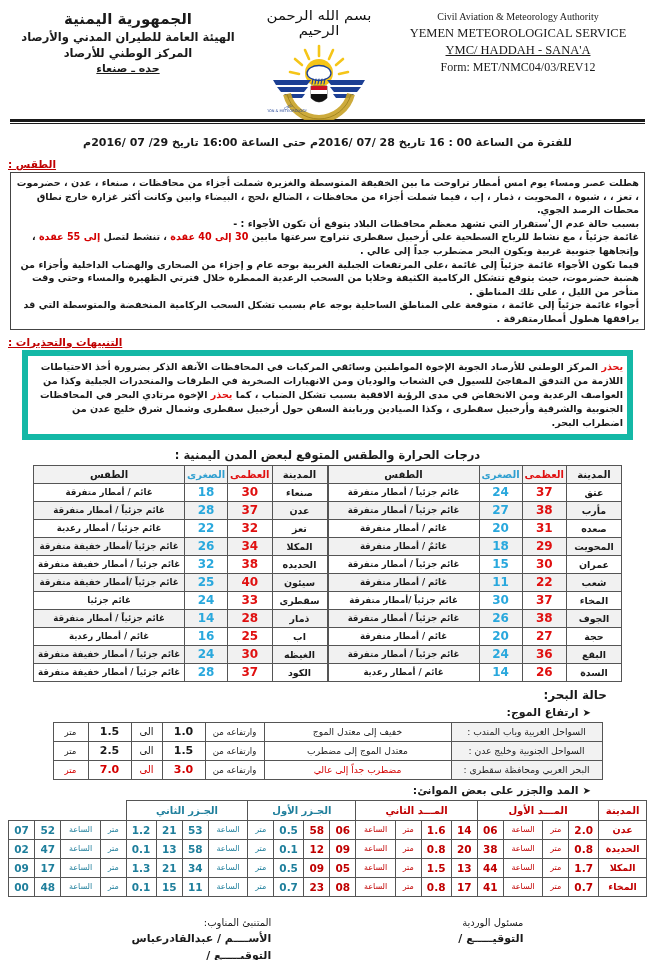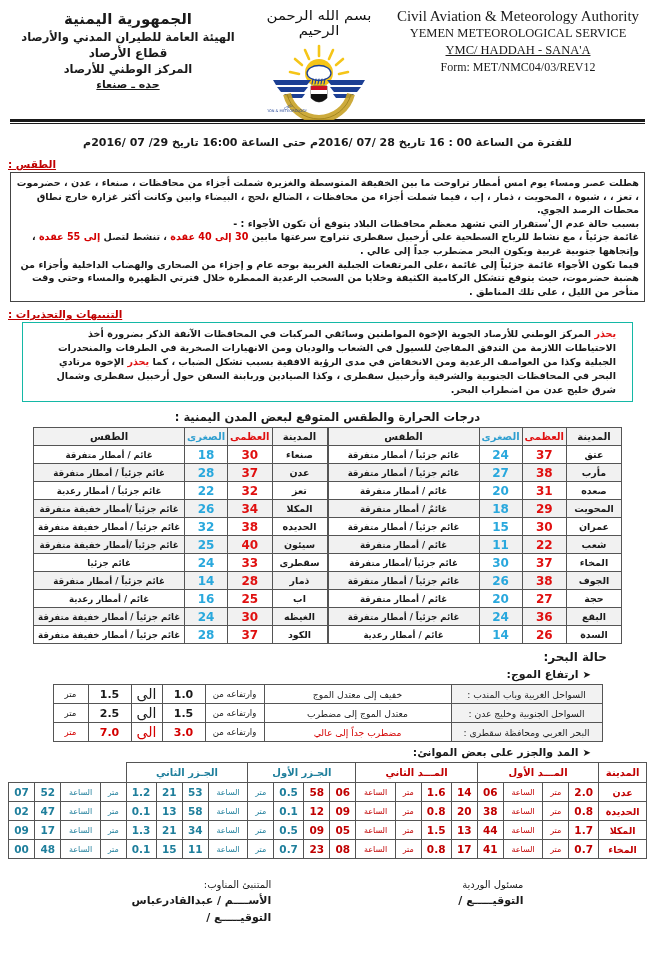--- a/index.html
+++ b/index.html
@@ -73,21 +73,21 @@
     direction: ltr;
     font-family: "Liberation Serif", "DejaVu Serif", serif;
     padding-top: 2px;
   }
   .hdr-en .e1 {
     font-size: 15px;
     font-weight: bold;
     line-height: 19px;
   }
   .hdr-en .e2 {
-    font-size: 15px;
+    font-size: 10px;
     line-height: 17px;
   }
   .hdr-en .e3 {
     font-size: 12.5px;
     line-height: 17px;
   }
   .hdr-en .e4 {
     font-size: 12.5px;
     line-height: 17px;
     text-decoration: underline;
@@ -169,24 +169,24 @@
     line-height: 13.6px;
     font-weight: bold;
     background: #fff;
     margin: 0 2px;
   }
   .textbox p { margin: 0; }
   .hl-red { color: #e01010; }
   .hl-red-b { color: #d40000; font-weight: bold; }
 
   .warnbox {
-    border: 1px solid #14b8a6;
+    border: 6px solid #14b8a6;
     direction: rtl;
     text-align: right;
-    padding: 4px 16px;
+    padding: 4px 4px;
     font-size: 9.6px;
     line-height: 14px;
     font-weight: bold;
     margin: 0 14px;
   }
 
   
   .heading-center {
     text-align: center;
     direction: rtl;
@@ -261,21 +261,21 @@
     border: 1px solid #555;
     height: 18px;
     text-align: center;
     vertical-align: middle;
     padding: 0 2px;
   }
   td.sea-region { width: 146px; background: #f2f2f2; font-size: 9.2px; text-align: center;}
   td.sea-state  { width: 182px; font-size: 9.2px; }
   td.sea-lbl    { width: 54px; font-size: 8.6px; }
   td.sea-num    { width: 38px; font-size: 11px; font-weight: bold; }
-  td.sea-to     { width: 26px; font-size: 14px; }
+  td.sea-to     { width: 26px; font-size: 10px; }
   td.sea-unit   { width: 30px; font-size: 8.6px; }
   .red { color: #d40000; }
 
   
   .tide-wrap { display: flex; justify-content: center; direction: rtl; }
   table.tide {
     border-collapse: collapse;
     direction: rtl;
     table-layout: fixed;
   }
@@ -317,21 +317,20 @@
 </head>
 <body>
 
 <div class="page">
 
   <div class="header">
 
     <div class="hdr-ar">
       <div class="l1">الجمهورية اليمنية</div>
       <div class="l2">الهيئة العامة للطيران المدني والأرصاد</div>
-      <div class="l3">قطاع الأرصاد</div>
       <div class="l4">المركز الوطني للأرصاد</div>
       <div class="l5">حده ـ صنعاء</div>
     </div>
 
     <div class="hdr-logo">
       <div class="basmala">بسم الله الرحمن الرحيم</div>
       <div class="logo-wrap">
         <svg width="104" height="78" viewBox="0 0 104 78" xmlns="http://www.w3.org/2000/svg">
 
           <g stroke="#F5C518" stroke-width="2.6" stroke-linecap="round">
@@ -397,20 +396,21 @@
     <div class="title-sub">للفترة من الساعة  00 : 16 تاريخ 28 /07 /2016م حتى الساعة  16:00  تاريخ 29/ 07 /2016م</div>
   </div>
 
   <div class="sec-label">الطقس :</div>
 
   <div class="textbox">
     <p>هطلت عصر ومساء يوم امس أمطار تراوحت ما بين الخفيفة المتوسطة والغزيرة شملت أجزاء من محافظات ، صنعاء ، عدن ، حضرموت ، تعز ، ، شبوة ، المحويت ، ذمار ، إب ، فيما شملت  أجزاء من محافظات ، الضالع ،لحج ، البيضاء وابين وكانت أكثر غزارة  خارج نطاق محطات الرصد الجوي.</p>
     <p>بسبب حالة عدم ال'ستقرار التي تشهد معظم محافظات البلاد يتوقع أن تكون الأجواء : -</p>
     <p><span>غائمة جزئياً ، مع نشاط للرياح السطحية على أرخبيل سقطرى تتراوح سرعتها مابين </span><span class="hl-red-b">30   إلى 40  عقدة</span><span> ، تنشط لتصل </span><span class="hl-red-b">إلى 55  عقدة</span><span> ، وإتجاهها جنوبية غربية ويكون البحر مضطرب جداً إلى عالي .</span></p>
     <p>فيما تكون الأجواء غائمة جزئياً إلى غائمة ،على المرتفعات الجبلية الغربية بوجه عام و إجزاء من الصحارى والهضاب الداخلية وأجزاء من هضبة حضرموت، حيث يتوقع تتشكل  الركامية الكثيفة وخلايا من السحب الرعدية الممطرة خلال فترتي الظهيرة والمساء وحتى وقت متأخر من الليل ، على تلك المناطق .</p>
+    <p>أجواء غائمة جزئياً إلى غائمة ، متوقعة على المناطق الساحلية بوجه عام بسبب تشكل السحب الركامية المنخفضة والمتوسطة التي قد يرافقها هطول  أمطارمتفرقة .</p>
   </div>
 
   <div class="sec-label warn">التنبيهات والتحذيرات :</div>
 
   <div class="warnbox">
     <span class="hl-red">يحذر</span><span> المركز الوطني للأرصاد الجوية الإخوة المواطنين وسائقي المركبات في المحافظات الآنفة الذكر بضرورة أخذ الاحتياطات اللازمة من التدفق المفاجئ للسيول في الشعاب والوديان ومن الانهيارات الصخرية في الطرقات والمنحدرات الجبلية وكذا من العواصف الرعدية ومن الانخفاض في مدى الرؤية الافقية بسبب تشكل الضباب ، كما </span><span class="hl-red">يحذر</span><span> الإخوة مرتادي البحر في المحافظات الجنوبية والشرقية وأرخبيل سقطرى ، وكذا الصيادين وربابنة السفن حول أرخبيل سقطرى وشمال شرق خليج عدن من اضطراب البحر.</span>
   </div>
 
   <div class="heading-center">درجات الحرارة والطقس المتوقع لبعض المدن اليمنية :</div>
 

